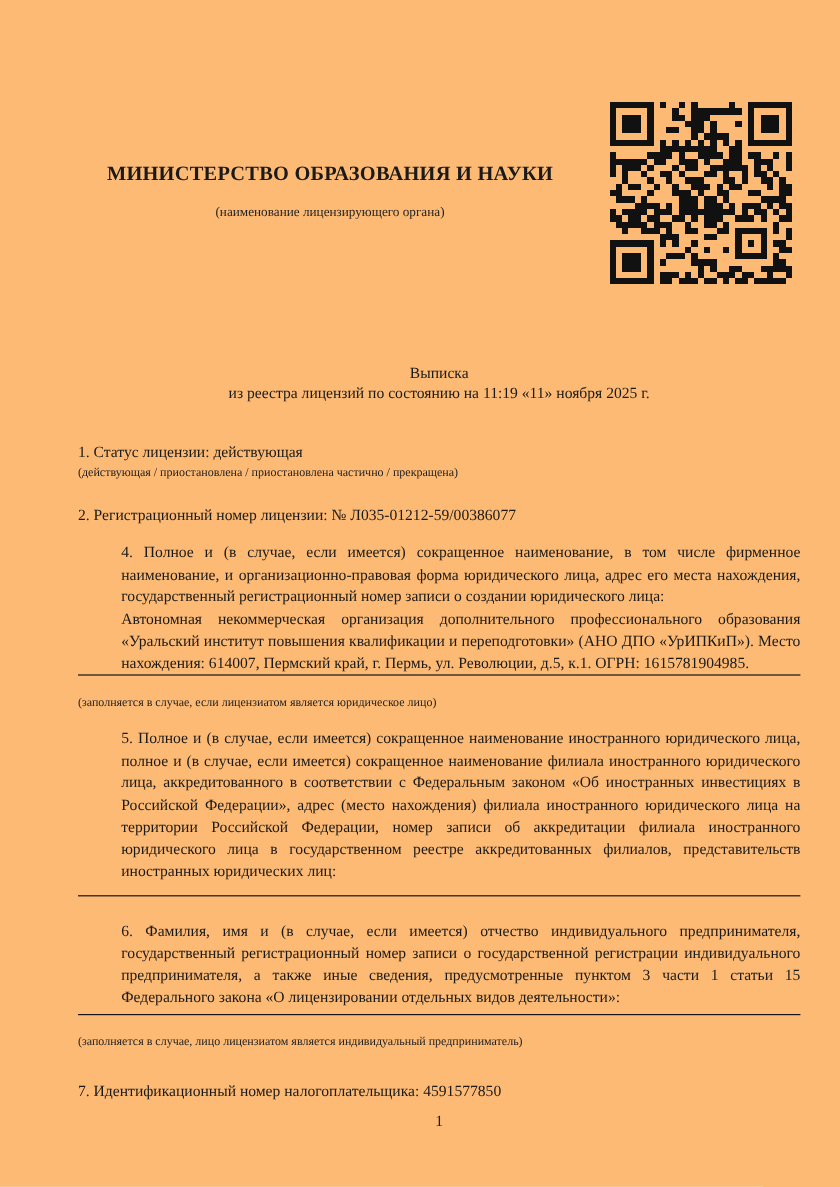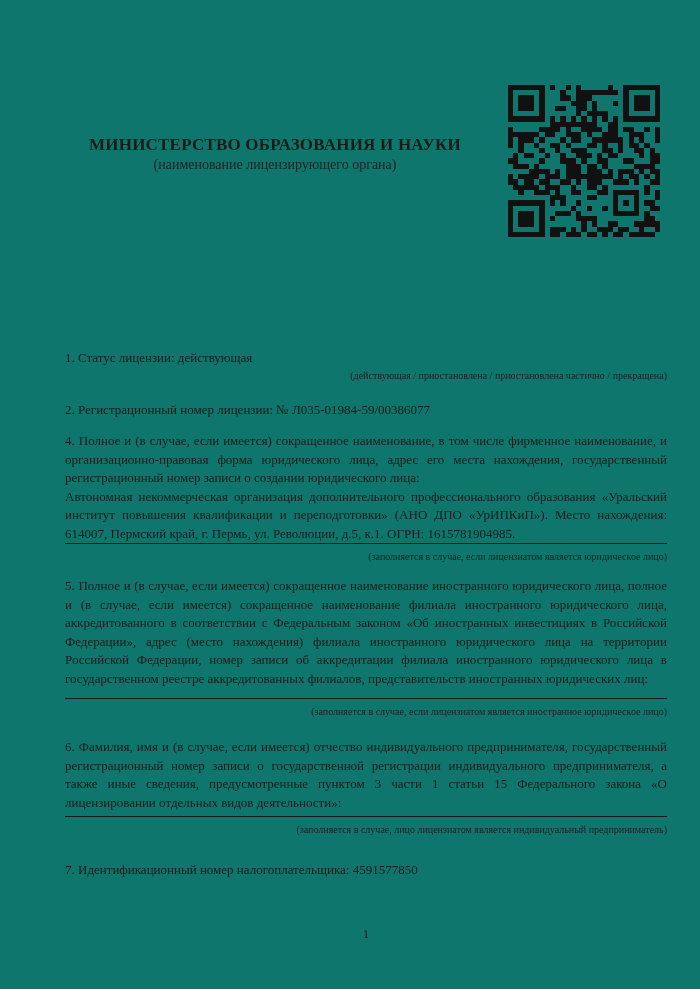--- a/index.html
+++ b/index.html
@@ -4,49 +4,49 @@
 <style>
   * { margin:0; padding:0; box-sizing:border-box; }
   html,body { background:#ffffff; }
   body {
     width:700px; height:989px;
     font-family:"Liberation Serif","DejaVu Serif",serif;
     color:#1a1a1a;
     position:relative;
     overflow:hidden;
   }
-  .page { position:absolute; inset:0; background:#0f766e; }
+  .page { position:absolute; inset:0; background:#fdba74; }
 
   
   .ministry { position:absolute; left:65px; top:132px; width:420px; text-align:center; }
   .ministry-line { font-weight:bold; font-size:17px; line-height:25px; letter-spacing:.2px; }
-  .ministry-caption { font-size:14px; line-height:13px; margin-top:1px; color:#1f1f1f; }
+  .ministry-caption { font-size:11px; line-height:13px; margin-top:14px; color:#1f1f1f; }
 
   
   .qr-wrap { position:absolute; left:508px; top:85px; width:152px; height:152px; }
   .qr-wrap svg { display:block; width:152px; height:152px; }
 
   
   .doc-title { position:absolute; left:65px; top:303px; width:602px; text-align:center; }
   .doc-title div { font-size:13px; line-height:16.5px; }
 
   
-  .items { position:absolute; left:65px; top:350px; width:602px; font-size:13px; }
+  .items { position:absolute; left:65px; top:369px; width:602px; font-size:13px; }
   .line-item { line-height:16px; white-space:nowrap; }
-  .small-caption { font-size:10px; line-height:13px; text-align:right; color:#1f1f1f; }
+  .small-caption { font-size:10px; line-height:13px; text-align:left; color:#1f1f1f; }
   .cap-gap { margin-top:3px; }
   .mt-i2 { margin-top:20px; }
   .mt-i3 { margin-top:17px; }
   .para { margin-top:14px; }
   .para-6 { margin-top:20px; }
-  .jtext { text-align:justify; text-align-last:left; line-height:18.5px; }
+  .jtext { text-align:justify; text-align-last:left; line-height:18.5px;margin-left:36px; }
   .rule { border-top:1.7px solid #161616; }
   .blank-line { height:10px; line-height:10px; }
   .spacer-sm { height:4px; }
-  .rule-caption { margin-top:6px; }
+  .rule-caption { margin-top:16px; }
   .mt-i7 { margin-top:26px; }
 
   
   .page-number { position:absolute; left:65px; top:926px; width:602px; text-align:center; font-size:13px; }
 </style>
 </head>
 <body>
 
 <div class="page">
 
@@ -484,41 +484,44 @@
         <rect x="20" y="28" width="1" height="1" fill="#111"></rect>
         <rect x="21" y="28" width="1" height="1" fill="#111"></rect>
         <rect x="23" y="28" width="1" height="1" fill="#111"></rect>
         <rect x="24" y="28" width="1" height="1" fill="#111"></rect>
         <rect x="25" y="28" width="1" height="1" fill="#111"></rect>
         <rect x="26" y="28" width="1" height="1" fill="#111"></rect>
         <rect x="27" y="28" width="1" height="1" fill="#111"></rect>
       </svg>
   </div>
 
+  <div class="doc-title">
+    <div>Выписка</div>
+    <div>из реестра лицензий по состоянию на 11:19 «11» ноября 2025 г.</div>
+  </div>
 
   <div class="items">
 
     <div class="line-item">1. Статус лицензии: действующая</div>
     <div class="small-caption cap-gap">(действующая / приостановлена / приостановлена частично / прекращена)</div>
 
-    <div class="line-item mt-i2">2. Регистрационный номер лицензии: № Л035-01984-59/00386077</div>
+    <div class="line-item mt-i2">2. Регистрационный номер лицензии: № Л035-01212-59/00386077</div>
 
 
     <div class="para">
       <div class="jtext">4. Полное и (в случае, если имеется) сокращенное наименование, в том числе фирменное наименование, и организационно-правовая форма юридического лица, адрес его места нахождения, государственный регистрационный номер записи о создании юридического лица:</div>
       <div class="jtext">Автономная некоммерческая организация дополнительного профессионального образования «Уральский институт повышения квалификации и переподготовки» (АНО ДПО «УрИПКиП»). Место нахождения: 614007, Пермский край, г. Пермь, ул. Революции, д.5, к.1. ОГРН: 1615781904985.</div>
       <div class="rule"></div>
       <div class="small-caption rule-caption">(заполняется в случае, если лицензиатом является юридическое лицо)</div>
     </div>
 
     <div class="para">
       <div class="jtext">5. Полное и (в случае, если имеется) сокращенное наименование иностранного юридического лица, полное и (в случае, если имеется) сокращенное наименование филиала иностранного юридического лица, аккредитованного в соответствии с Федеральным законом «Об иностранных инвестициях в Российской Федерации», адрес (место нахождения) филиала иностранного юридического лица на территории Российской Федерации, номер записи об аккредитации филиала иностранного юридического лица в государственном реестре аккредитованных филиалов, представительств иностранных юридических лиц:</div>
       <div class="blank-line"></div>
       <div class="rule"></div>
-      <div class="small-caption rule-caption">(заполняется в случае, если лицензиатом является иностранное юридическое лицо)</div>
     </div>
 
     <div class="para para-6">
       <div class="jtext">6. Фамилия, имя и (в случае, если имеется) отчество индивидуального предпринимателя, государственный регистрационный номер записи о государственной регистрации индивидуального предпринимателя, а также иные сведения, предусмотренные пунктом 3 части 1 статьи 15 Федерального закона «О лицензировании отдельных видов деятельности»:</div>
       <div class="spacer-sm"></div>
       <div class="rule"></div>
       <div class="small-caption rule-caption">(заполняется в случае, лицо лицензиатом является индивидуальный предприниматель)</div>
     </div>
 
     <div class="line-item mt-i7">7. Идентификационный номер налогоплательщика: 4591577850</div>

